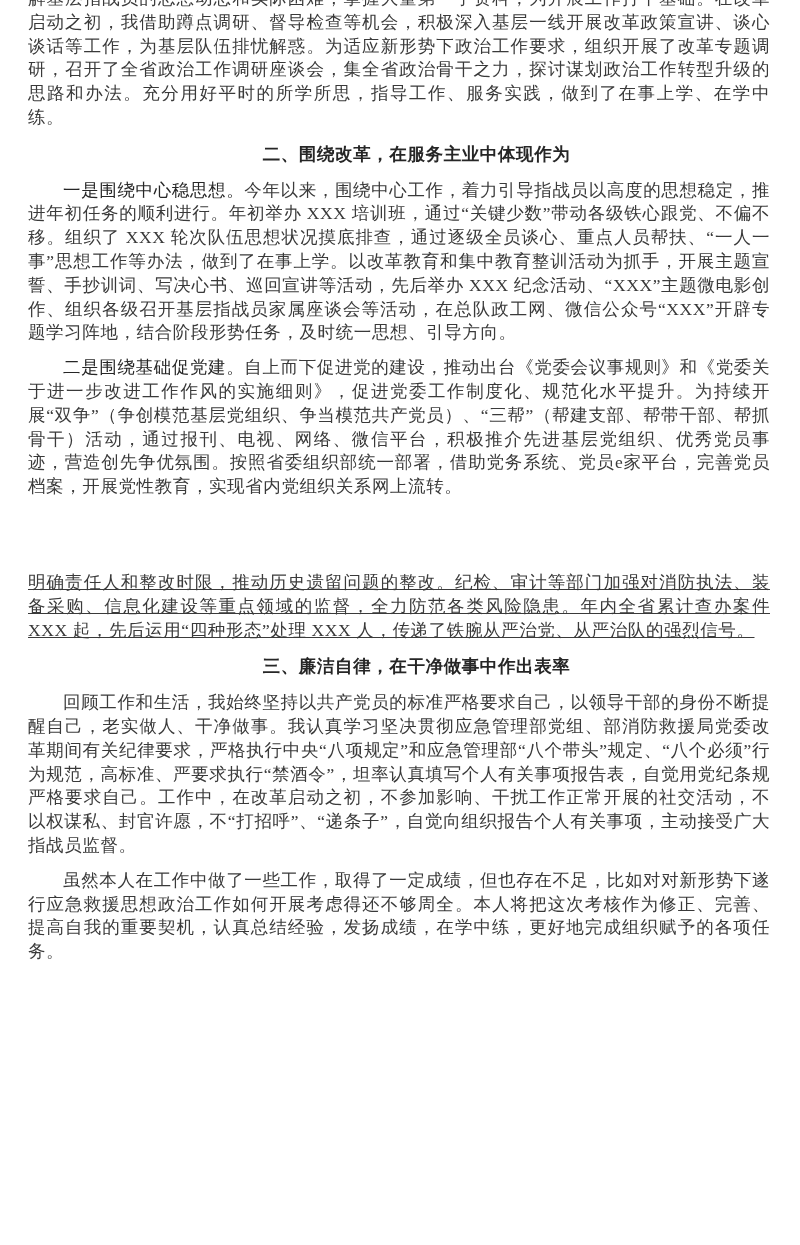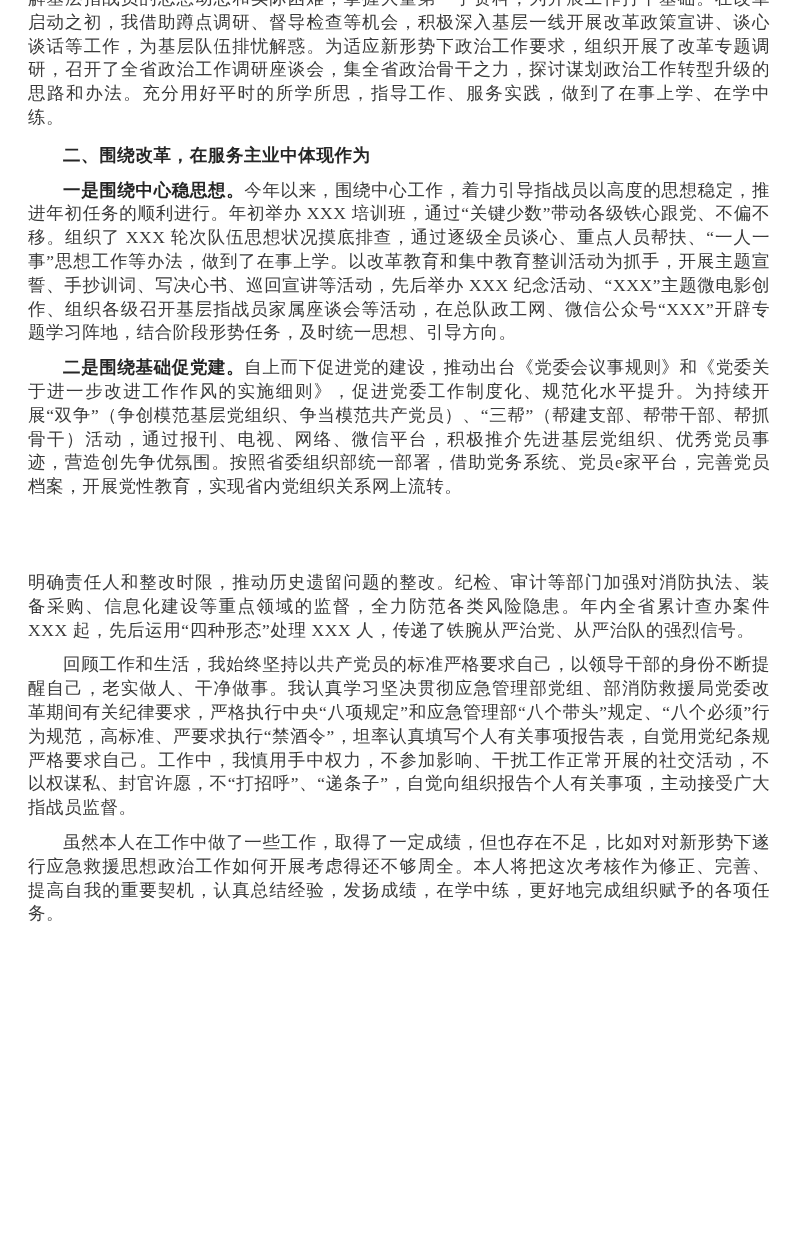--- a/index.html
+++ b/index.html
@@ -27,48 +27,51 @@
     text-indent: 2em;
   }
   .continued {
     text-indent: 0;
   }
   .clip-top {
     margin-top: -13px;   
   }
   .page-gap {
     margin-top: 72px;    
+    text-decoration: underline;
   }
   .heading {
     font-weight: bold;
     color: #262626;
     margin: 14px 0 11px;
     text-indent: 2em;
-    text-align: left;
+    text-align: center;
+    font-family: Liberation Mono, monospace;
   }
   b.lead {
     color: #262626;
-    font-weight: bold;
+    font-weight: normal;
   }
 </style>
 </head>
 <body>
 
 <div class="page">
 
   <p class="para continued clip-top">解基层指战员的思想动态和实际困难，掌握大量第一手资料，为开展工作打下基础。在改革启动之初，我借助蹲点调研、督导检查等机会，积极深入基层一线开展改革政策宣讲、谈心谈话等工作，为基层队伍排忧解惑。为适应新形势下政治工作要求，组织开展了改革专题调研，召开了全省政治工作调研座谈会，集全省政治骨干之力，探讨谋划政治工作转型升级的思路和办法。充分用好平时的所学所思，指导工作、服务实践，做到了在事上学、在学中练。</p>
 
   <p class="heading">二、围绕改革，在服务主业中体现作为</p>
 
 
   <p class="para"><b class="lead">一是围绕中心稳思想。</b><span>今年以来，围绕中心工作，着力引导指战员以高度的思想稳定，推进年初任务的顺利进行。年初举办 XXX 培训班，通过“关键少数”带动各级铁心跟党、不偏不移。组织了 XXX 轮次队伍思想状况摸底排查，通过逐级全员谈心、重点人员帮扶、“一人一事”思想工作等办法，做到了在事上学。以改革教育和集中教育整训活动为抓手，开展主题宣誓、手抄训词、写决心书、巡回宣讲等活动，先后举办 XXX 纪念活动、“XXX”主题微电影创作、组织各级召开基层指战员家属座谈会等活动，在总队政工网、微信公众号“XXX”开辟专题学习阵地，结合阶段形势任务，及时统一思想、引导方向。</span></p>
 
   <p class="para"><b class="lead">二是围绕基础促党建。</b><span>自上而下促进党的建设，推动出台《党委会议事规则》和《党委关于进一步改进工作作风的实施细则》，促进党委工作制度化、规范化水平提升。为持续开展“双争”（争创模范基层党组织、争当模范共产党员）、“三帮”（帮建支部、帮带干部、帮抓骨干）活动，通过报刊、电视、网络、微信平台，积极推介先进基层党组织、优秀党员事迹，营造创先争优氛围。按照省委组织部统一部署，借助党务系统、党员e家平台，完善党员档案，开展党性教育，实现省内党组织关系网上流转。</span></p>
 
 
   <p class="para continued page-gap">明确责任人和整改时限，推动历史遗留问题的整改。纪检、审计等部门加强对消防执法、装备采购、信息化建设等重点领域的监督，全力防范各类风险隐患。年内全省累计查办案件 XXX 起，先后运用“四种形态”处理 XXX 人，传递了铁腕从严治党、从严治队的强烈信号。</p>
 
+  <p class="heading">三、廉洁自律，在干净做事中作出表率</p>
 
-  <p class="para">回顾工作和生活，我始终坚持以共产党员的标准严格要求自己，以领导干部的身份不断提醒自己，老实做人、干净做事。我认真学习坚决贯彻应急管理部党组、部消防救援局党委改革期间有关纪律要求，严格执行中央“八项规定”和应急管理部“八个带头”规定、“八个必须”行为规范，高标准、严要求执行“禁酒令”，坦率认真填写个人有关事项报告表，自觉用党纪条规严格要求自己。工作中，我慎用手中权力，不参加影响、干扰工作正常开展的社交活动，不以权谋私、封官许愿，不“打招呼”、“递条子”，自觉向组织报告个人有关事项，主动接受广大指战员监督。</p>
+  <p class="para">回顾工作和生活，我始终坚持以共产党员的标准严格要求自己，以领导干部的身份不断提醒自己，老实做人、干净做事。我认真学习坚决贯彻应急管理部党组、部消防救援局党委改革期间有关纪律要求，严格执行中央“八项规定”和应急管理部“八个带头”规定、“八个必须”行为规范，高标准、严要求执行“禁酒令”，坦率认真填写个人有关事项报告表，自觉用党纪条规严格要求自己。工作中，在改革启动之初，不参加影响、干扰工作正常开展的社交活动，不以权谋私、封官许愿，不“打招呼”、“递条子”，自觉向组织报告个人有关事项，主动接受广大指战员监督。</p>
 
   <p class="para">虽然本人在工作中做了一些工作，取得了一定成绩，但也存在不足，比如对对新形势下遂行应急救援思想政治工作如何开展考虑得还不够周全。本人将把这次考核作为修正、完善、提高自我的重要契机，认真总结经验，发扬成绩，在学中练，更好地完成组织赋予的各项任务。</p>
 
 </div>
 
 </body></html>

